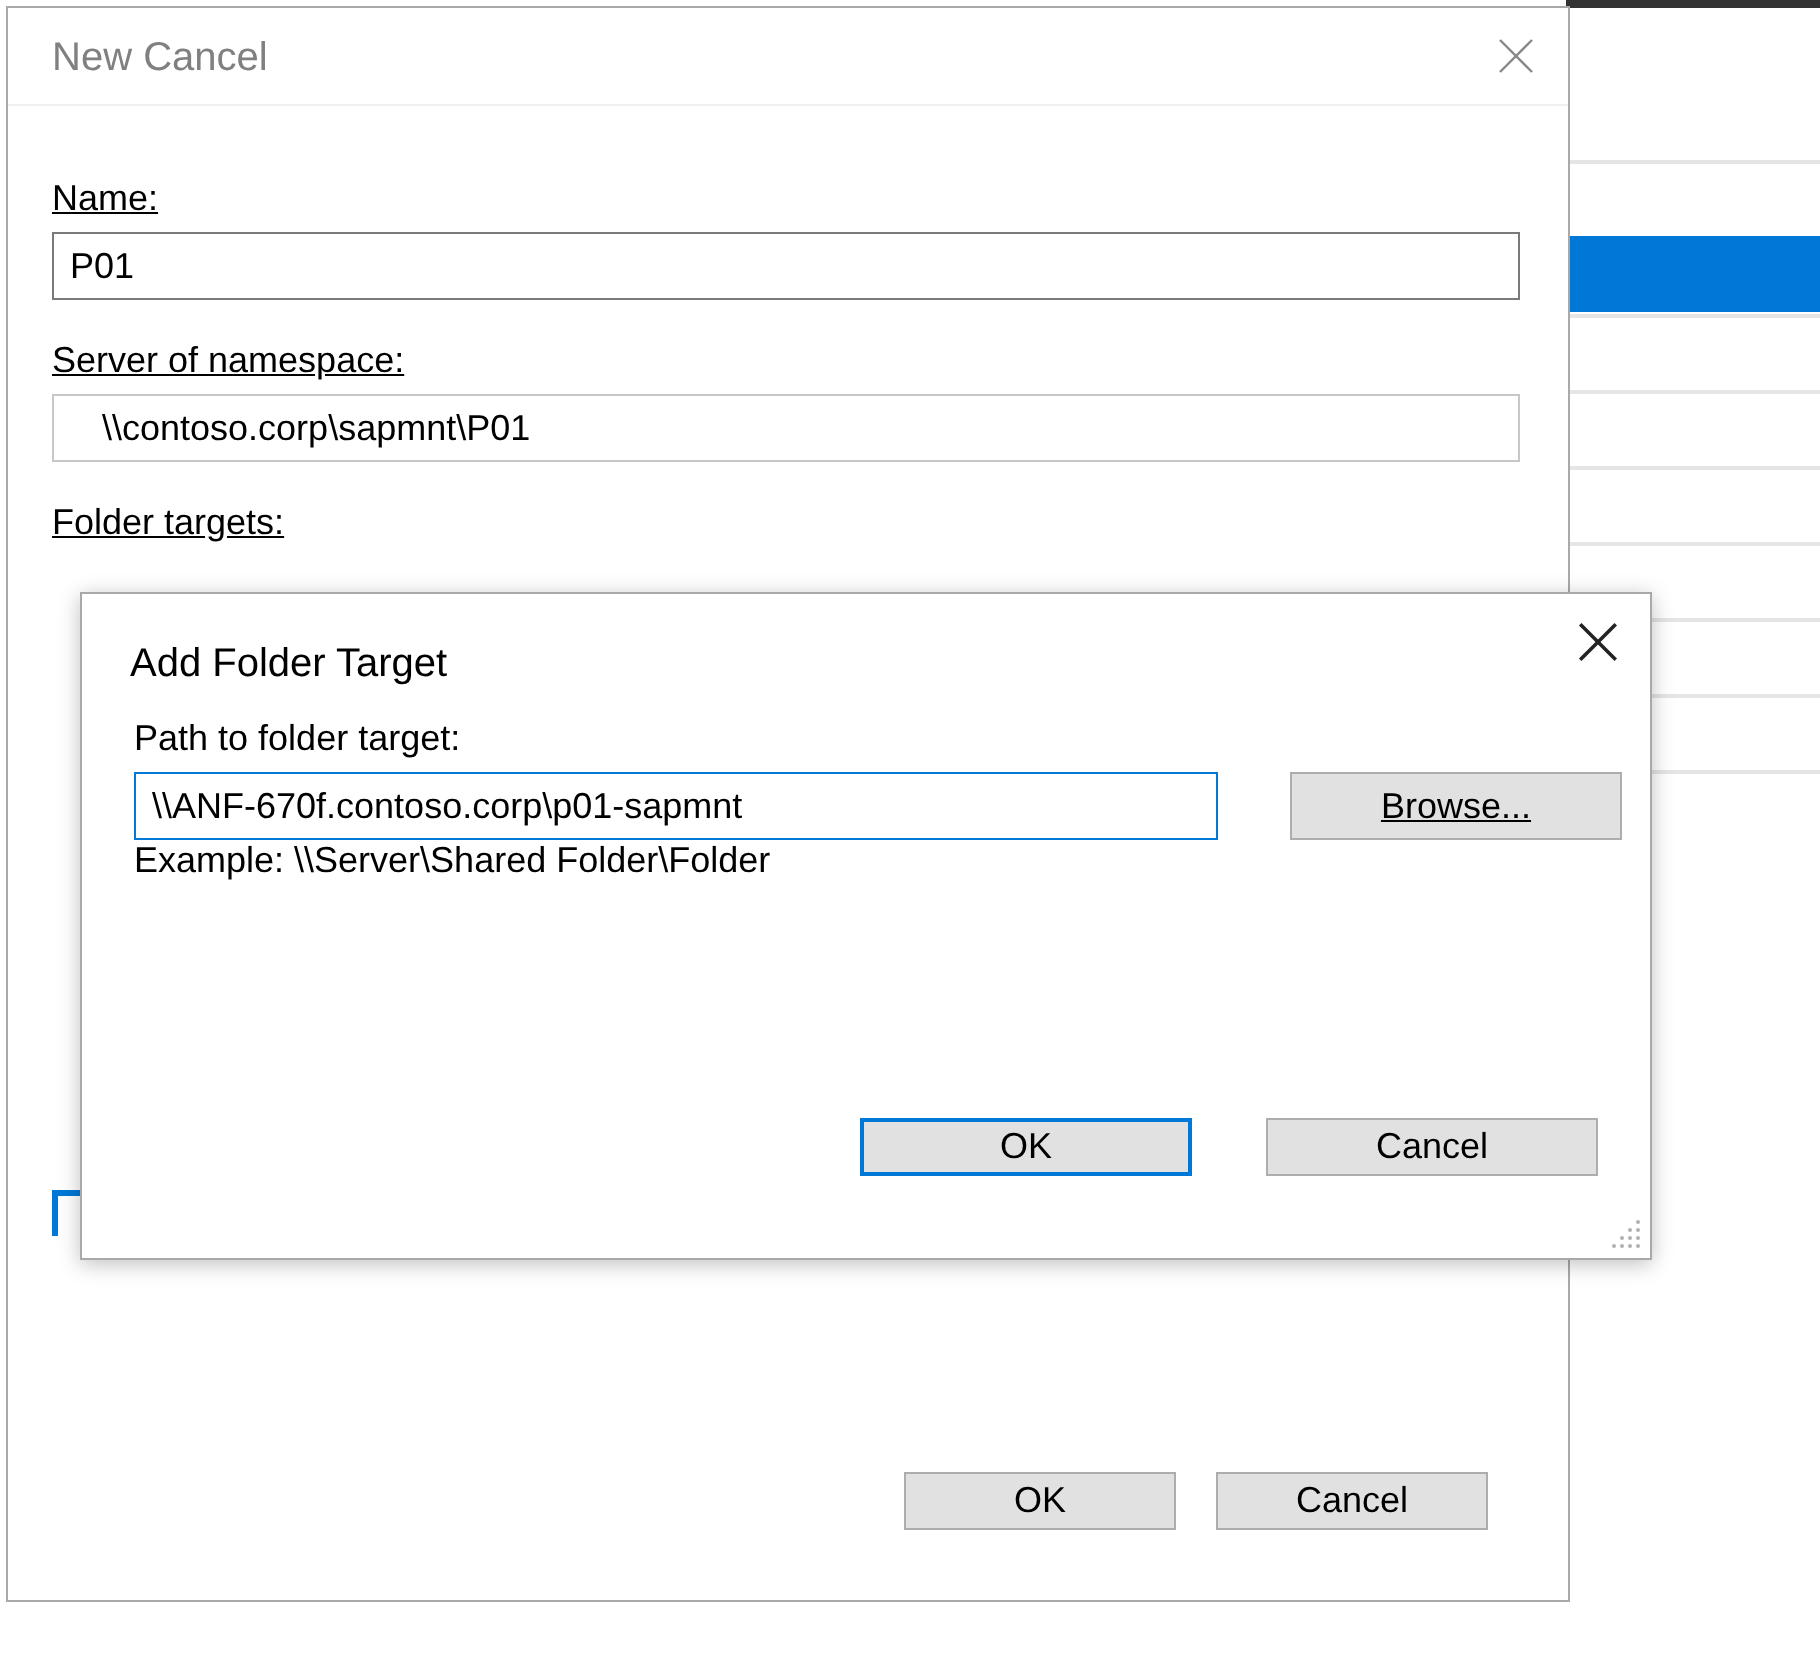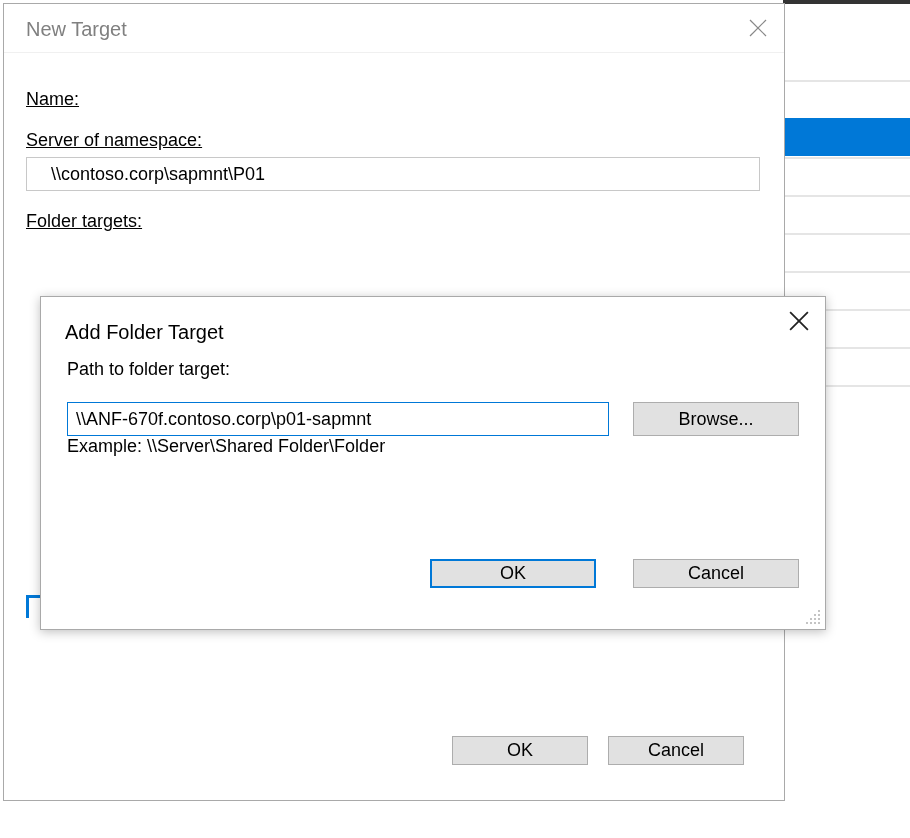--- a/index.html
+++ b/index.html
@@ -196,40 +196,41 @@
     position: relative;
     padding: 10px 10px 0 26px;
   }
   .path-label {
     font-size: 18px;
     color: #000000;
   }
   .path-row {
     display: flex;
     align-items: center;
-    margin-top: 22px;
-    gap: 24px;
+    margin-top: 6px;
+    gap: 36px;
   }
   .path-input-wrap {
     position: relative;
     width: 542px;
   }
   .path-input {
     box-sizing: border-box;
     width: 100%;
     height: 34px;
     border: 1.5px solid #0078d7;
     padding: 2px 8px;
     font-size: 18px;
     background: #ffffff;
     outline: none;
   }
   .browse-btn {
     width: 166px;
     height: 34px;
+    text-decoration: underline;
   }
   .example-text {
     margin-top: 0;
     font-size: 18px;
     color: #000000;
   }
 
   .btn-row-child {
     position: absolute;
     top: 262px;
@@ -269,31 +270,32 @@
   <div class="line" style="top:195px"></div>
   <div class="line" style="top:233px"></div>
   <div class="line" style="top:271px"></div>
   <div class="line" style="top:309px"></div>
   <div class="line" style="top:347px"></div>
   <div class="line" style="top:385px"></div>
 </div>
 
 <div class="dialog dlg-new-folder">
   <div class="dlg-titlebar">
-    <div class="dlg-title">New Target</div>
+    <div class="dlg-title">New Cancel</div>
     <div class="dlg-close">
       <svg viewBox="0 0 18 18">
         <line x1="1" y1="1" x2="17" y2="17"></line>
         <line x1="17" y1="1" x2="1" y2="17"></line>
       </svg>
     </div>
   </div>
 
   <div class="dlg-body">
     <div class="form-label first-label">Name:</div>
+    <input class="text-input" type="text" value="P01" style="">
 
     <div class="form-label" style="margin-top:20px">Server of namespace:</div>
     <div class="text-readonly">
       <span>\\contoso.corp\sapmnt\P01</span>
     </div>
 
     <div class="form-label" style="margin-top:20px">Folder targets:</div>
     <div class="folder-targets-list"></div>
   </div>
 

